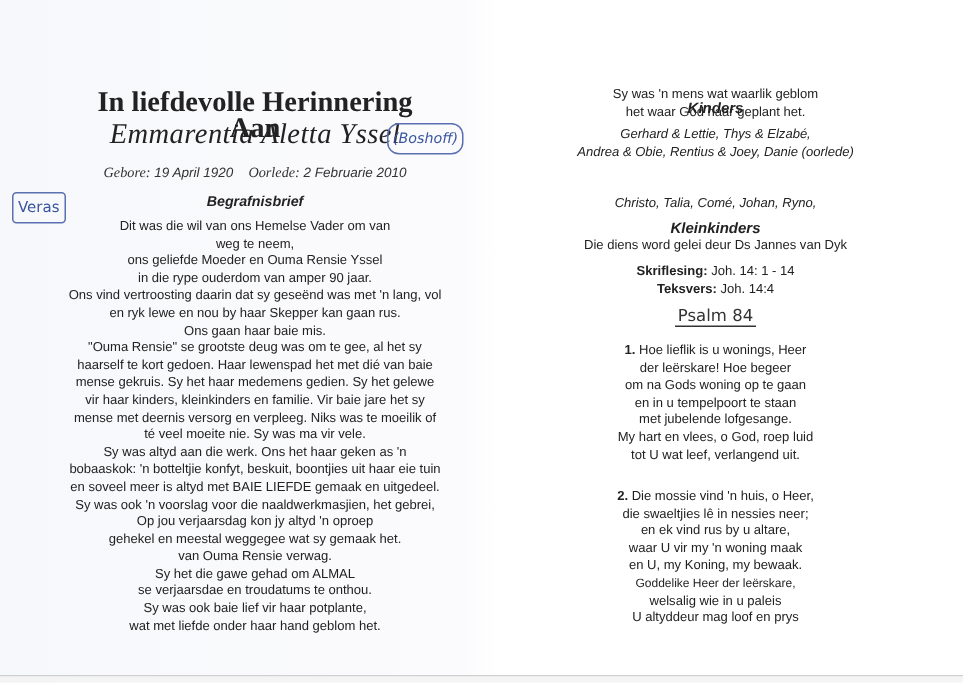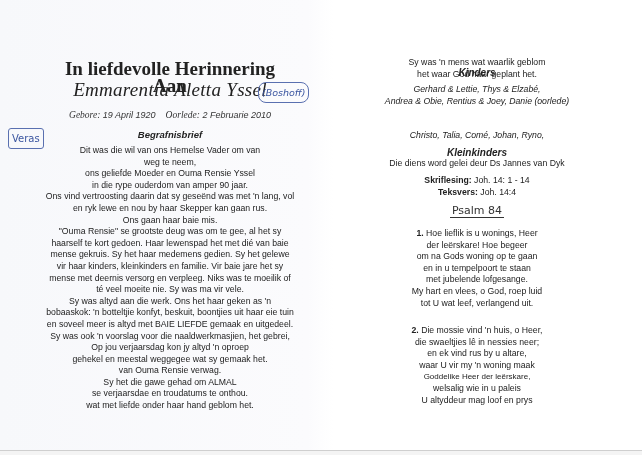--- a/index.html
+++ b/index.html
@@ -111,20 +111,21 @@
       <div>té veel moeite nie. Sy was ma vir vele.</div>
       <div>Sy was altyd aan die werk. Ons het haar geken as 'n</div>
       <div>bobaaskok: 'n botteltjie konfyt, beskuit, boontjies uit haar eie tuin</div>
       <div>en soveel meer is altyd met BAIE LIEFDE gemaak en uitgedeel.</div>
       <div>Sy was ook 'n voorslag voor die naaldwerkmasjien, het gebrei,</div>
       <div>Op jou verjaarsdag kon jy altyd 'n oproep</div>
       <div>gehekel en meestal weggegee wat sy gemaak het.</div>
       <div>van Ouma Rensie verwag.</div>
       <div>Sy het die gawe gehad om ALMAL</div>
       <div>se verjaarsdae en troudatums te onthou.</div>
+      <div>Sy was ook baie lief vir haar potplante,</div>
       <div>wat met liefde onder haar hand geblom het.</div>
     </div>
   </div>
 
   <div class="col right">
     <div class="r-block" style="top:37px;margin-top:20px;">
       <div>Sy was 'n mens wat waarlik geblom</div>
       <div>het waar God haar geplant het.</div>
     </div>
     <div class="r-sub" style="top:67px;">Kinders</div>
@@ -159,20 +160,21 @@
       <div>met jubelende lofgesange.</div>
       <div>My hart en vlees, o God, roep luid</div>
       <div>tot U wat leef, verlangend uit.</div>
     </div>
 
     <div class="r-block" style="top:325px;">
       <div><span class="bold">2.</span> <span>Die mossie vind 'n huis, o Heer,</span></div>
       <div>die swaeltjies lê in nessies neer;</div>
       <div>en ek vind rus by u altare,</div>
       <div>waar U vir my 'n woning maak</div>
+      <div>en U, my Koning, my bewaak.</div>
       <div style="font-size:8px;">Goddelike Heer der leërskare,</div>
       <div>welsalig wie in u paleis</div>
       <div>U altyddeur mag loof en prys</div>
     </div>
   </div>
 
   <div class="bottom-edge"></div>
   <div class="bottom-fade"></div>
 </div>
 

